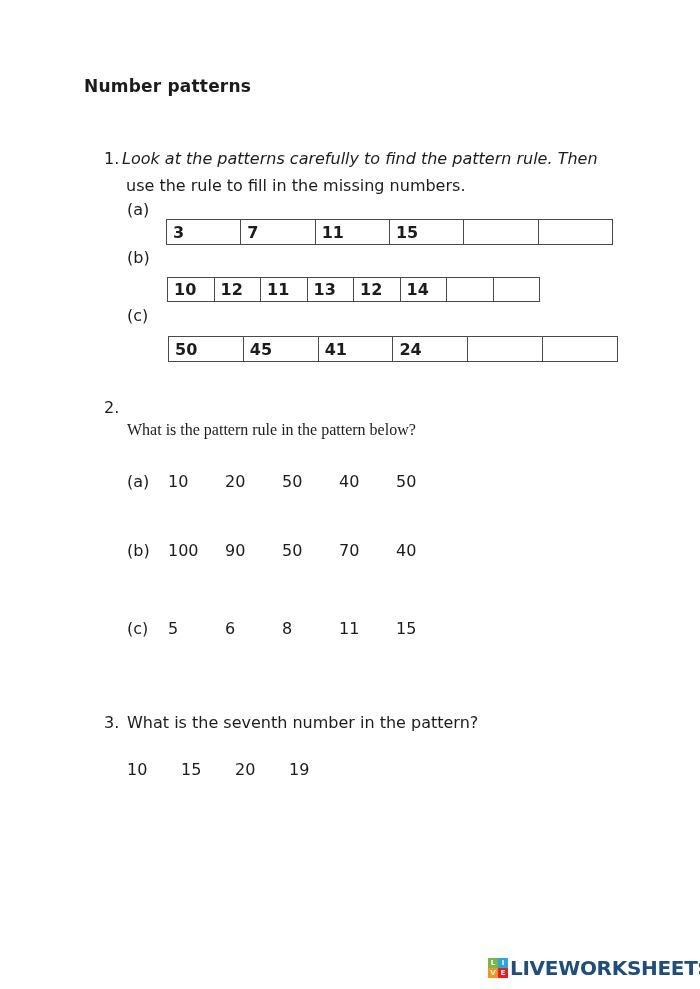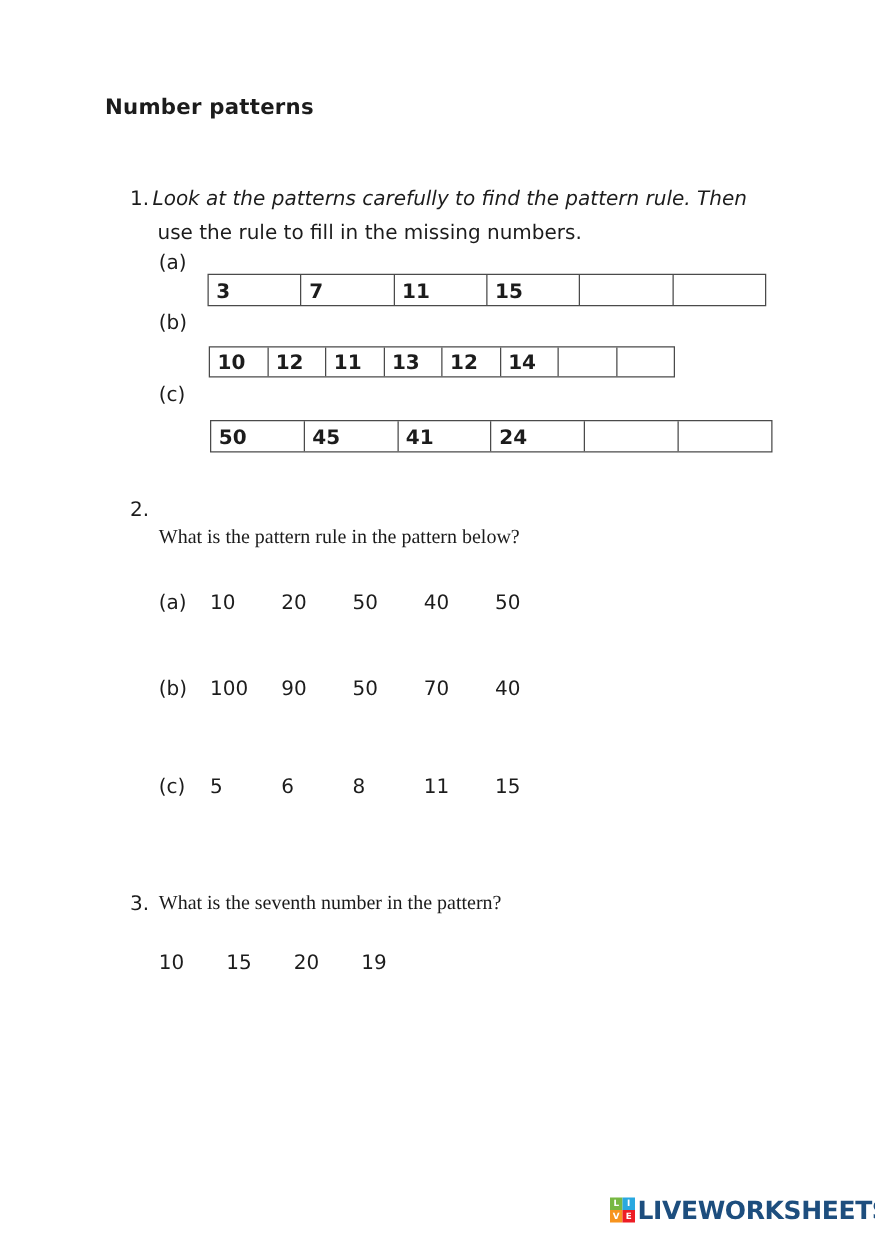--- a/index.html
+++ b/index.html
@@ -138,21 +138,21 @@
   <div class="abs opt-row" style="left:127px; top:619px;">
     <span class="opt-label">(c)</span>
     <span class="opt-val">5</span>
     <span class="opt-val">6</span>
     <span class="opt-val">8</span>
     <span class="opt-val">11</span>
     <span class="opt-val">15</span>
   </div>
 
   <div class="abs qnum" style="left:104px; top:713px;">3.</div>
-  <div class="abs qtext" style="left:127px; top:713px;font-family:Liberation Serif, serif;">What is the seventh number in the pattern?</div>
+  <div class="abs qtext" style="left:127px; top:713px;">What is the seventh number in the pattern?</div>
 
   <div class="abs q3-row" style="left:127px; top:760px;">
     <span class="q3-val">10</span>
     <span class="q3-val">15</span>
     <span class="q3-val">20</span>
     <span class="q3-val">19</span>
   </div>
 
   <div class="abs footer-logo" style="left:488px; top:956px;">
     <span class="logo-grid">

